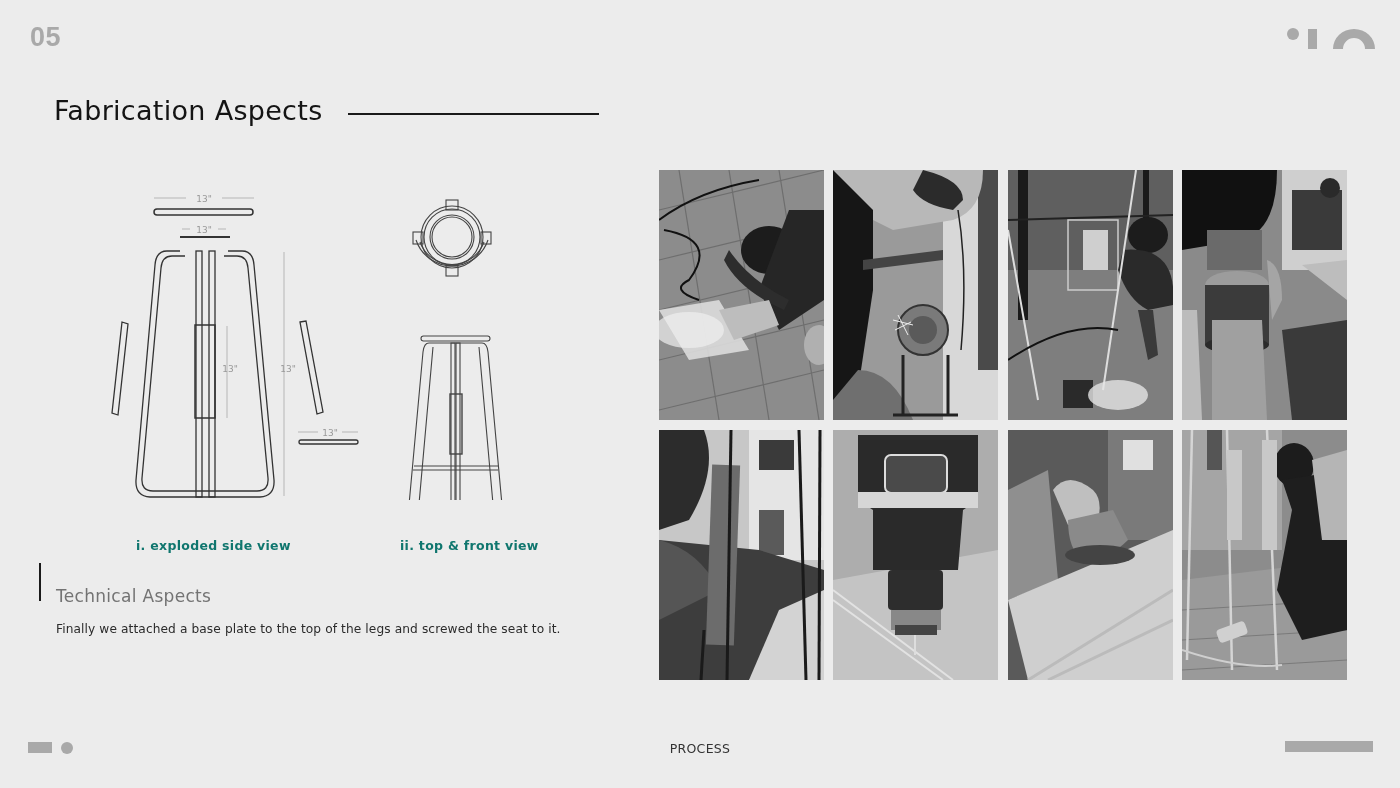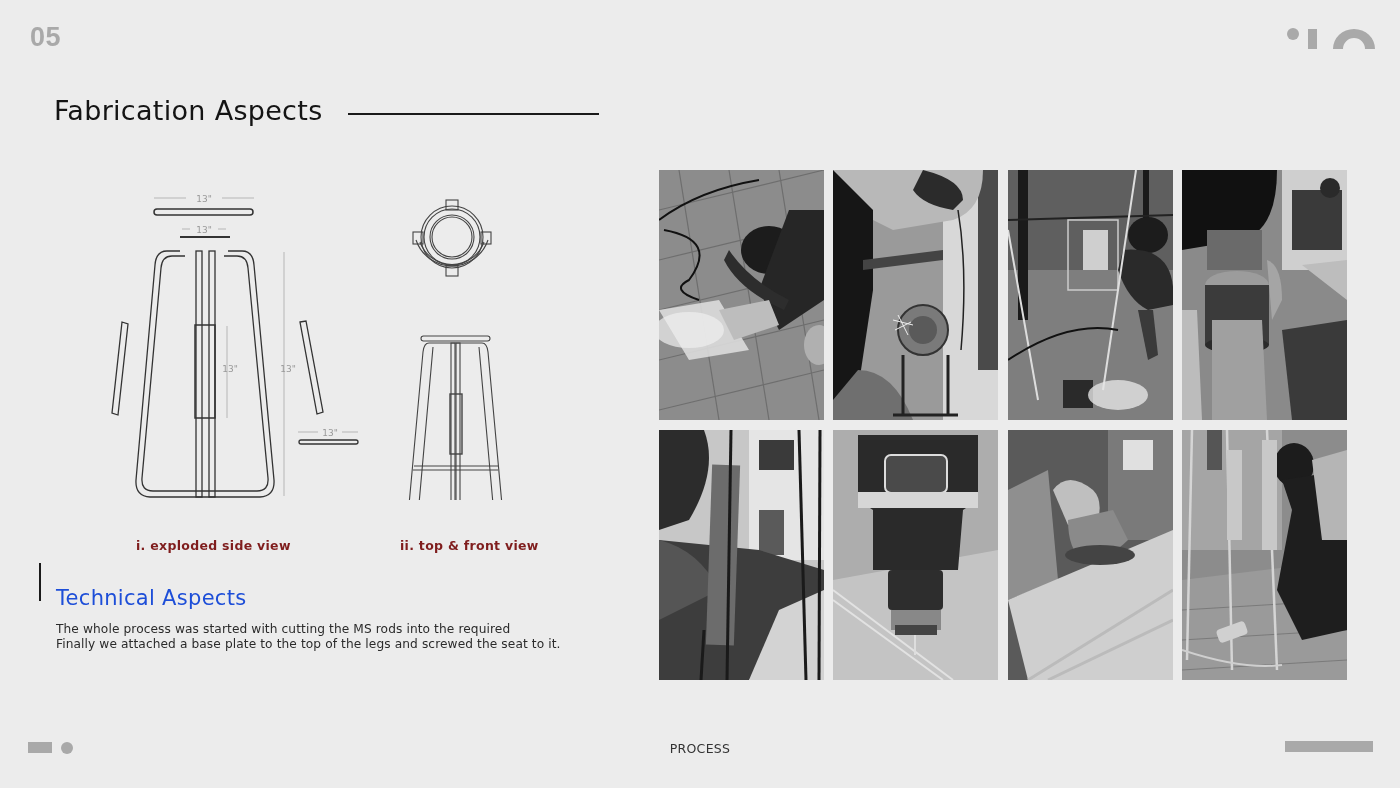--- a/index.html
+++ b/index.html
@@ -3,25 +3,25 @@
 <meta charset="utf-8">
 <style>
   html, body { margin:0; padding:0; }
   body { width:1400px; height:788px; background:#ececec; position:relative; overflow:hidden; font-family:"DejaVu Sans", sans-serif; color:#1a1a1a; }
   .abs { position:absolute; }
   .page-num { left:30px; top:22px; font-family:"Liberation Sans", sans-serif; font-weight:bold; font-size:27px; color:#a9a9a9; letter-spacing:0.5px; }
   .logo { left:1286px; top:27px; width:90px; height:22px; }
   .title { left:54px; top:95px; font-size:27px; font-weight:normal; color:#141414; letter-spacing:0.3px; font-family:"DejaVu Sans", sans-serif; }
   .title-rule { left:348px; top:113px; width:251px; height:2px; background:#1a1a1a; }
   .drawing-panel { left:32px; top:190px; width:560px; height:310px; }
-  .caption { font-size:12.5px; font-weight:bold; color:#7f1d1d; letter-spacing:0.3px; }
+  .caption { font-size:12.5px; font-weight:bold; color:#0f766e; letter-spacing:0.3px; }
   .cap1 { left:136px; top:538px; }
   .cap2 { left:400px; top:538px; }
   .accent-bar { left:39px; top:563px; width:2px; height:38px; background:#1a1a1a; }
-  .subtitle { left:56px; top:586px; font-size:21px; color:#1d4ed8; letter-spacing:0.3px; }
+  .subtitle { left:56px; top:586px; font-size:17px; color:#737373; letter-spacing:0.3px; }
   .body-text { left:56px; top:622px; width:560px; font-size:12.2px; line-height:15.3px; color:#2b2b2b; letter-spacing:0.1px; }
   .body-text p { margin:0; white-space:nowrap; }
   .grid { left:659px; top:170px; width:688px; height:510px; display:grid; grid-template-columns:165px 165px 165px 165px; grid-template-rows:250px 250px; column-gap:9.3px; row-gap:10px; }
   .photo { position:relative; overflow:hidden; background:#777; }
   .photo svg { width:100%; height:100%; display:block; }
   .footer-sq { left:28px; top:742px; width:24px; height:11px; background:#a9a9a9; }
   .footer-dot { left:61px; top:742px; width:12px; height:12px; border-radius:50%; background:#a9a9a9; }
   .footer-label { left:0; width:1400px; top:741px; text-align:center; font-size:12.5px; color:#333; letter-spacing:0.3px; }
   .footer-bar { left:1285px; top:741px; width:88px; height:11px; background:#a9a9a9; }
 </style>
@@ -97,21 +97,20 @@
     <line x1="381" y1="280" x2="466" y2="280"></line>
   </g>
 </svg>
 
 <div class="abs caption cap1">i. exploded side view</div>
 <div class="abs caption cap2">ii. top &amp; front view</div>
 
 <div class="abs accent-bar"></div>
 <div class="abs subtitle">Technical Aspects</div>
 <div class="abs body-text">
-  <p>The whole process was started with cutting the MS rods into the required</p>
   <p>Finally we attached a base plate to the top of the legs and screwed the seat to it.</p>
 </div>
 
 <div class="abs grid">
   <div class="photo">
     <svg viewBox="0 0 165 250" preserveAspectRatio="none">
       <rect width="165" height="250" fill="#8c8c8c"></rect>
       <g stroke="#6e6e6e" stroke-width="1.2">
         <path d="M0 40 L165 0 M0 90 L165 50 M0 140 L165 100 M0 190 L165 150 M0 240 L165 200"></path>
         <path d="M20 0 L60 250 M70 0 L110 250 M120 0 L160 250"></path>

